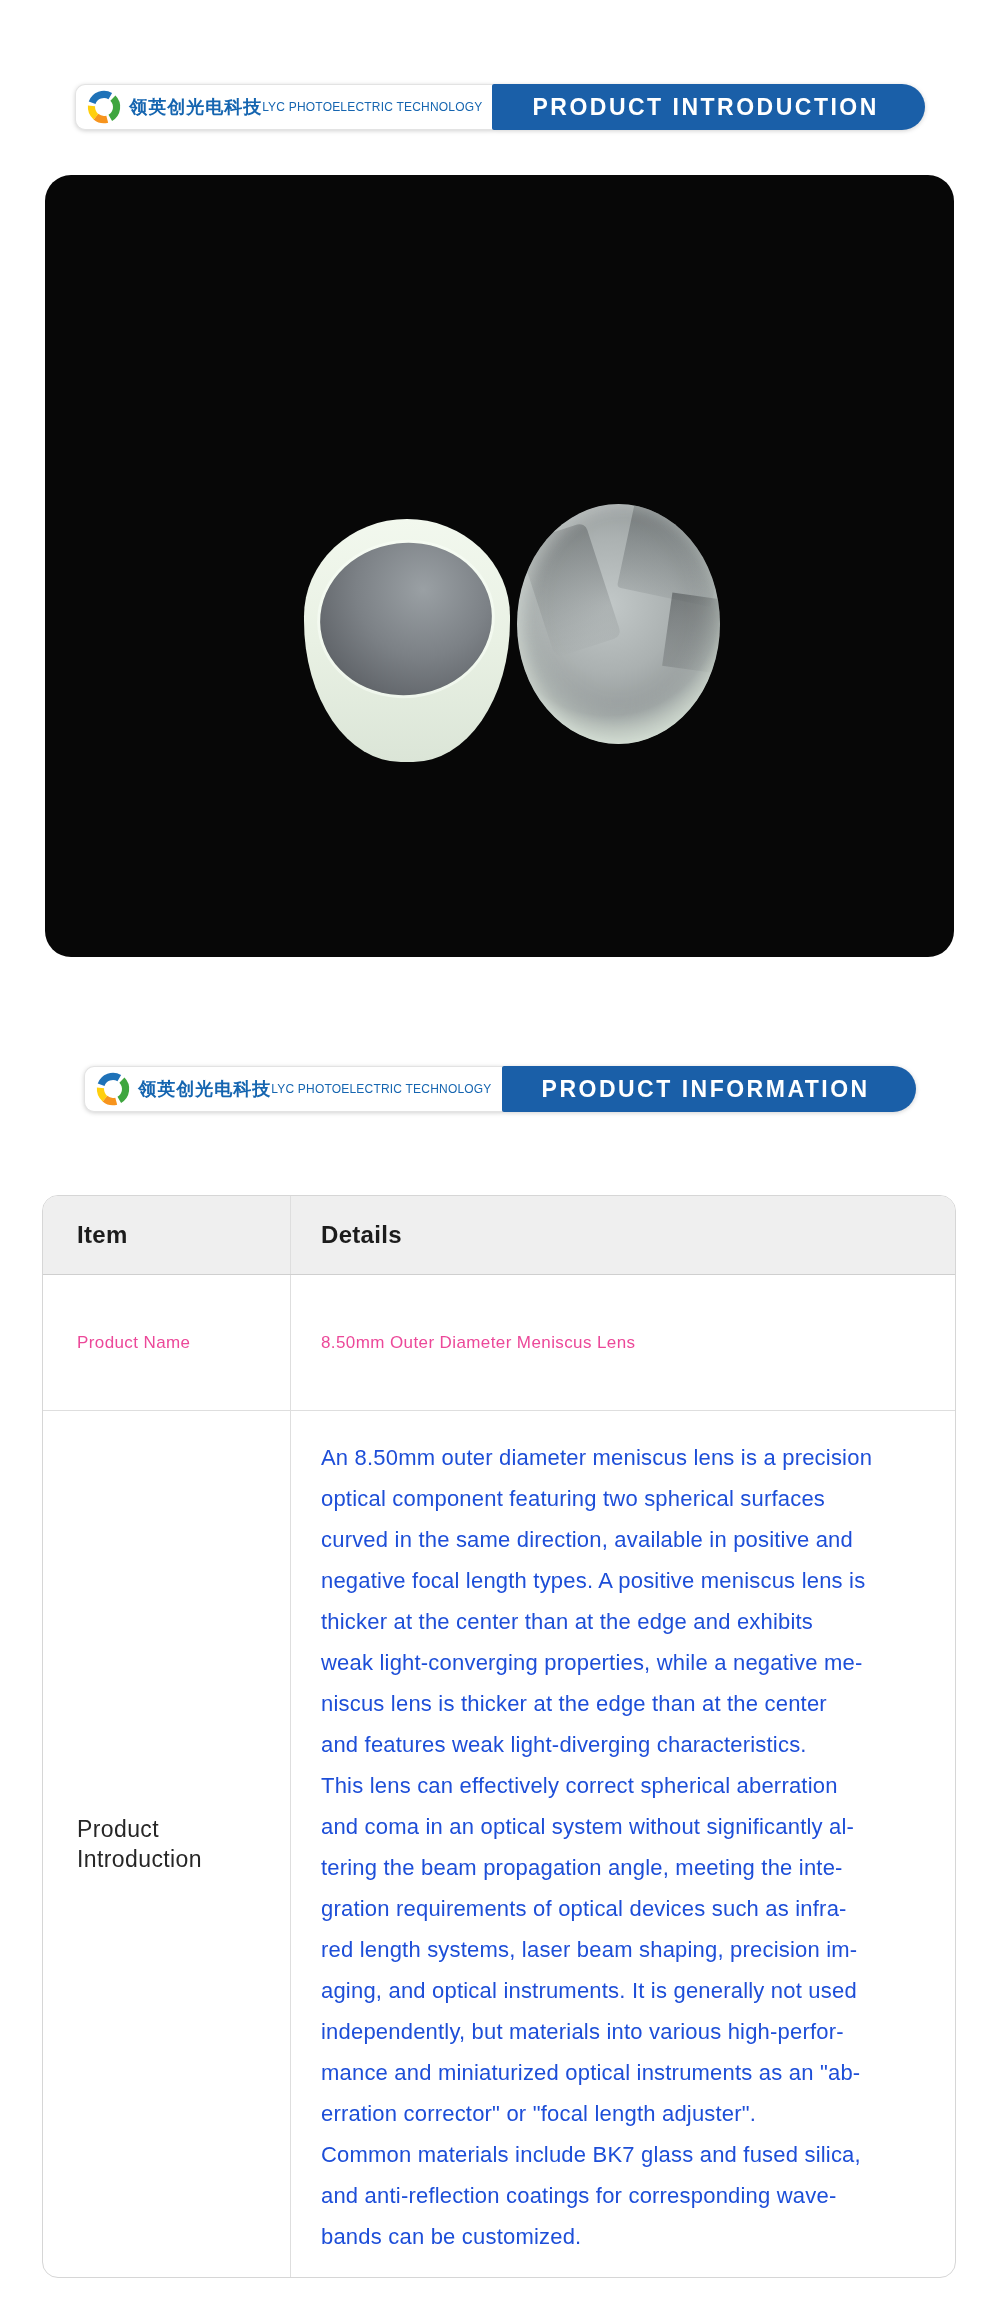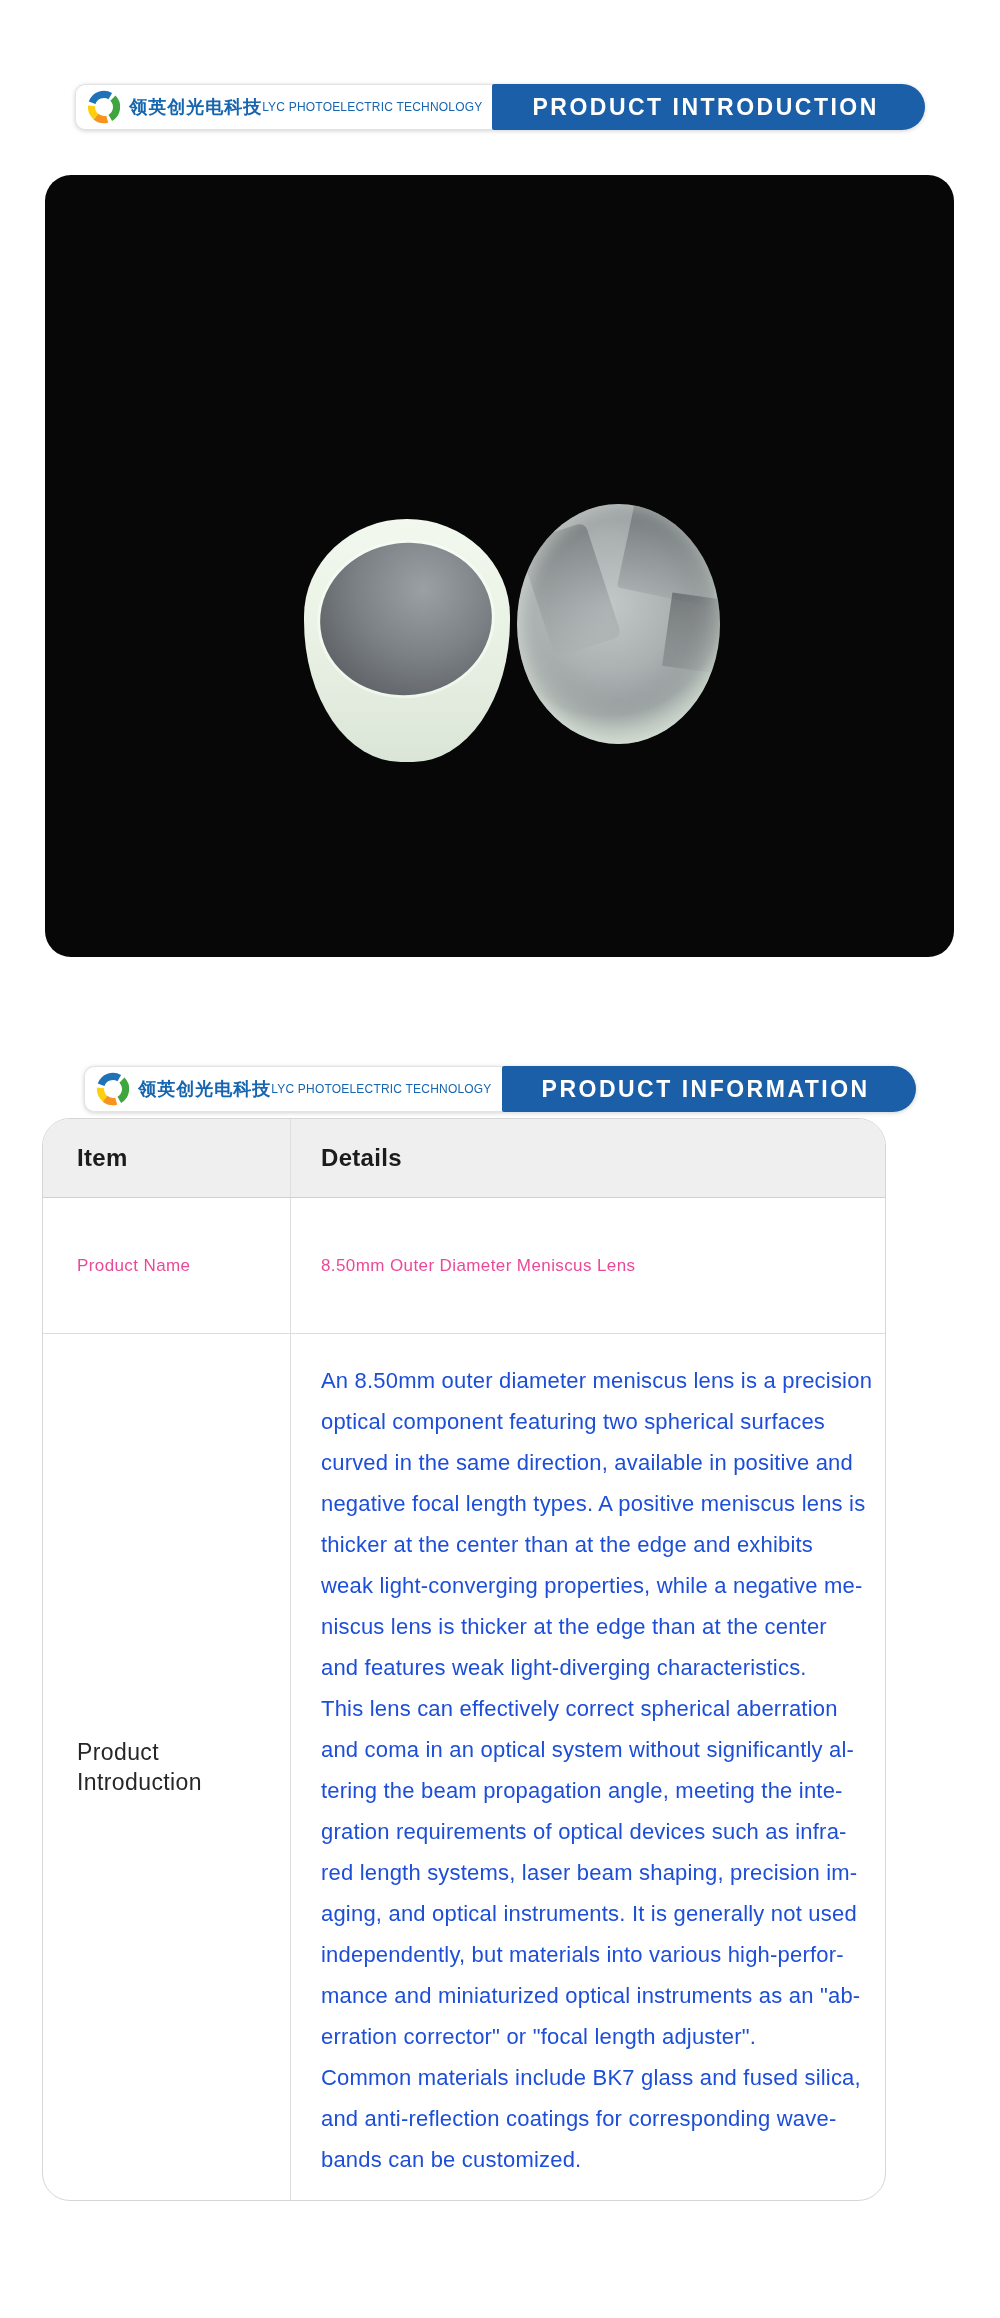--- a/index.html
+++ b/index.html
@@ -56,22 +56,22 @@
     transform:rotate(-18deg); border-radius:8px; }
   .refl-3 { position:absolute; left:150px; top:92px; width:56px; height:74px;
     background:linear-gradient(140deg, rgba(70,74,76,0.55), rgba(70,74,76,0.05));
     transform:rotate(8deg); }
   .refl-glow { position:absolute; left:0; top:0; width:100%; height:100%;
     border-radius:50%;
     box-shadow:inset 0 -18px 30px rgba(235,245,232,0.55), inset 6px 4px 14px rgba(255,255,255,0.25); }
 
   
   .info-table {
-    position:absolute; left:42px; top:1118px; width:844px;
-    border:1px solid #d6d6d6; border-radius:28px; overflow:hidden; background:#ffffff;
+    position:absolute; left:42px; top:1195px; width:914px;
+    border:1px solid #d6d6d6; border-radius:16px; overflow:hidden; background:#ffffff;
   }
   .t-row { display:flex; }
   .t-header { background:#efefef; height:79px; border-bottom:1px solid #cfcfcf; }
   .t-header .cell { font-weight:bold; font-size:24px; color:#1c1c1c; letter-spacing:0.3px; }
   .cell { display:flex; align-items:center; }
   .cell-item { width:248px; flex:0 0 248px; padding-left:34px; border-right:1px solid #dedede; }
   .cell-details { flex:1; padding-left:30px; padding-right:36px; }
   .row-name { height:136px; border-bottom:1px solid #dedede; }
   .row-name .cell { font-size:17px; color:#ec4899; letter-spacing:0.4px; }
   .row-intro .cell-item { font-size:23px; color:#262626; letter-spacing:0.4px; line-height:30px; }

